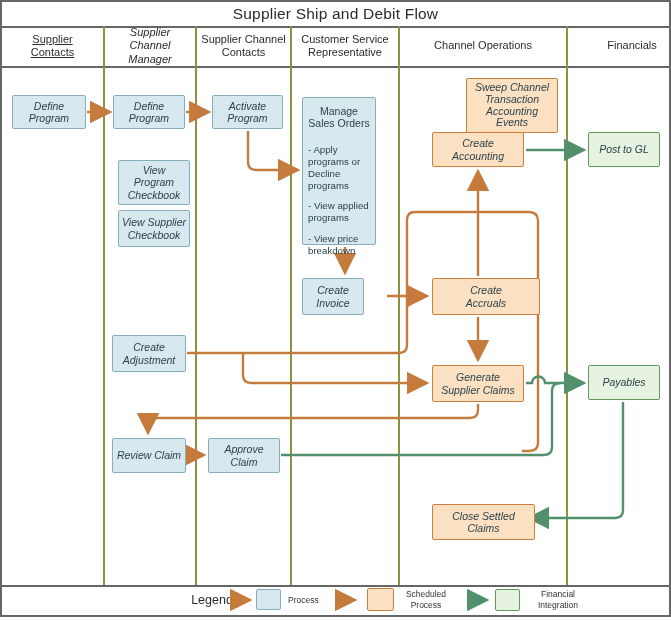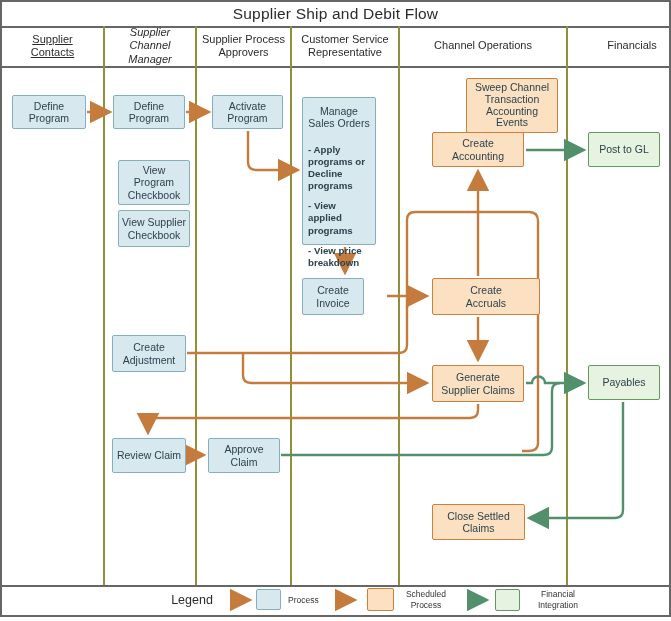--- a/index.html
+++ b/index.html
@@ -16,34 +16,34 @@
   .hrule{position:absolute;background:var(--frame);height:2px;}
   .vframe{position:absolute;background:var(--frame);width:2px;}
   .divider{position:absolute;width:2px;background:var(--lane-divider);top:26px;height:559px;}
   .title{position:absolute;left:2px;top:2px;width:667px;height:24px;display:flex;align-items:center;justify-content:center;
          font-size:15.5px;color:var(--head-ink);letter-spacing:.2px;}
   .lanehead{position:absolute;top:27px;height:38px;display:flex;align-items:center;justify-content:center;
             text-align:center;font-size:11px;color:var(--head-ink);line-height:1.2;}
   .lanehead span{display:inline-block;}
   .node{position:absolute;display:flex;align-items:center;justify-content:center;text-align:center;
         font-size:10.5px;line-height:1.18;color:var(--ink);border-radius:2px;box-sizing:border-box;z-index:10;}
-  .node span{display:inline-block;}
+  .node span{display:inline-block;font-style:italic;}
   .process{background:var(--process-fill);border:1.4px solid var(--process-border);}
   .scheduled{background:var(--scheduled-fill);border:1.4px solid var(--scheduled-border);}
   .financial{background:var(--financial-fill);border:1.4px solid var(--financial-border);}
   .mso{flex-direction:column;align-items:stretch;justify-content:flex-start;padding:7px 5px;}
   .mso-title{text-align:center;margin-bottom:10px;}
-  .mso-b{text-align:left;font-size:9.7px;margin:4px 0;line-height:1.25;font-weight:bold;}
+  .mso-b{text-align:left;font-size:9.7px;margin:4px 0;line-height:1.25;}
   svg.flows{position:absolute;left:0;top:0;z-index:5;pointer-events:none;}
   .fo{fill:none;stroke:var(--flow-process);stroke-width:2.4;}
   .fg{fill:none;stroke:var(--flow-financial);stroke-width:2.4;}
   .mko{fill:var(--flow-process);}
   .mkg{fill:var(--flow-financial);}
   .legend-label{position:absolute;top:587px;height:26px;display:flex;align-items:center;color:var(--head-ink);}
-  .legend-title{left:152px;width:80px;justify-content:center;font-size:12.5px;}
+  .legend-title{left:172px;width:80px;justify-content:center;font-size:12.5px;}
   .legend-swatch{position:absolute;z-index:10;border-radius:2px;box-sizing:border-box;}
   .legend-text{font-size:8.5px;line-height:1.25;color:#333;}
 </style>
 </head>
 <body>
 
 <div class="stage">
 
   <div class="hrule" style="left:0;top:0;width:671px;"></div>
   <div class="vframe" style="left:0;top:0;height:617px;"></div>
@@ -61,21 +61,21 @@
   <div class="divider" style="left:398px;"></div>
   <div class="divider" style="left:566px;"></div>
 
   <div class="lanehead" style="left:2px;width:101px;text-decoration:underline;">
       <span style="max-width:60px;">Supplier Contacts</span>
     </div>
   <div class="lanehead" style="left:105px;width:90px;">
       <span style="max-width:70px;font-style:italic;">Supplier Channel Manager</span>
     </div>
   <div class="lanehead" style="left:197px;width:93px;">
-      <span style="max-width:92px;">Supplier Process Approvers</span>
+      <span style="max-width:92px;">Supplier Channel Contacts</span>
     </div>
   <div class="lanehead" style="left:292px;width:106px;">
       <span style="max-width:100px;">Customer Service Representative</span>
     </div>
   <div class="lanehead" style="left:400px;width:166px;">
       <span>Channel Operations</span>
     </div>
   <div class="lanehead" style="left:568px;width:100px;margin-left:14px;">
       <span>Financials</span>
     </div>
@@ -154,21 +154,21 @@
     </div>
   <div class="node scheduled" style="left:432px;top:132px;width:92px;height:35px;">
       <span style="max-width:58px;">Create Accounting</span>
     </div>
   <div class="node scheduled" style="left:432px;top:278px;width:108px;height:37px;">
       <span style="max-width:48px;">Create Accruals</span>
     </div>
   <div class="node scheduled" style="left:432px;top:365px;width:92px;height:37px;">
       <span style="max-width:76px;">Generate Supplier Claims</span>
     </div>
-  <div class="node scheduled" style="left:432px;top:504px;width:93px;height:36px;">
+  <div class="node scheduled" style="left:432px;top:504px;width:103px;height:36px;">
       <span style="max-width:70px;">Close Settled Claims</span>
     </div>
 
   <div class="node financial" style="left:588px;top:132px;width:72px;height:35px;">
       <span>Post to GL</span>
     </div>
   <div class="node financial" style="left:588px;top:365px;width:72px;height:35px;">
       <span>Payables</span>
     </div>
 

